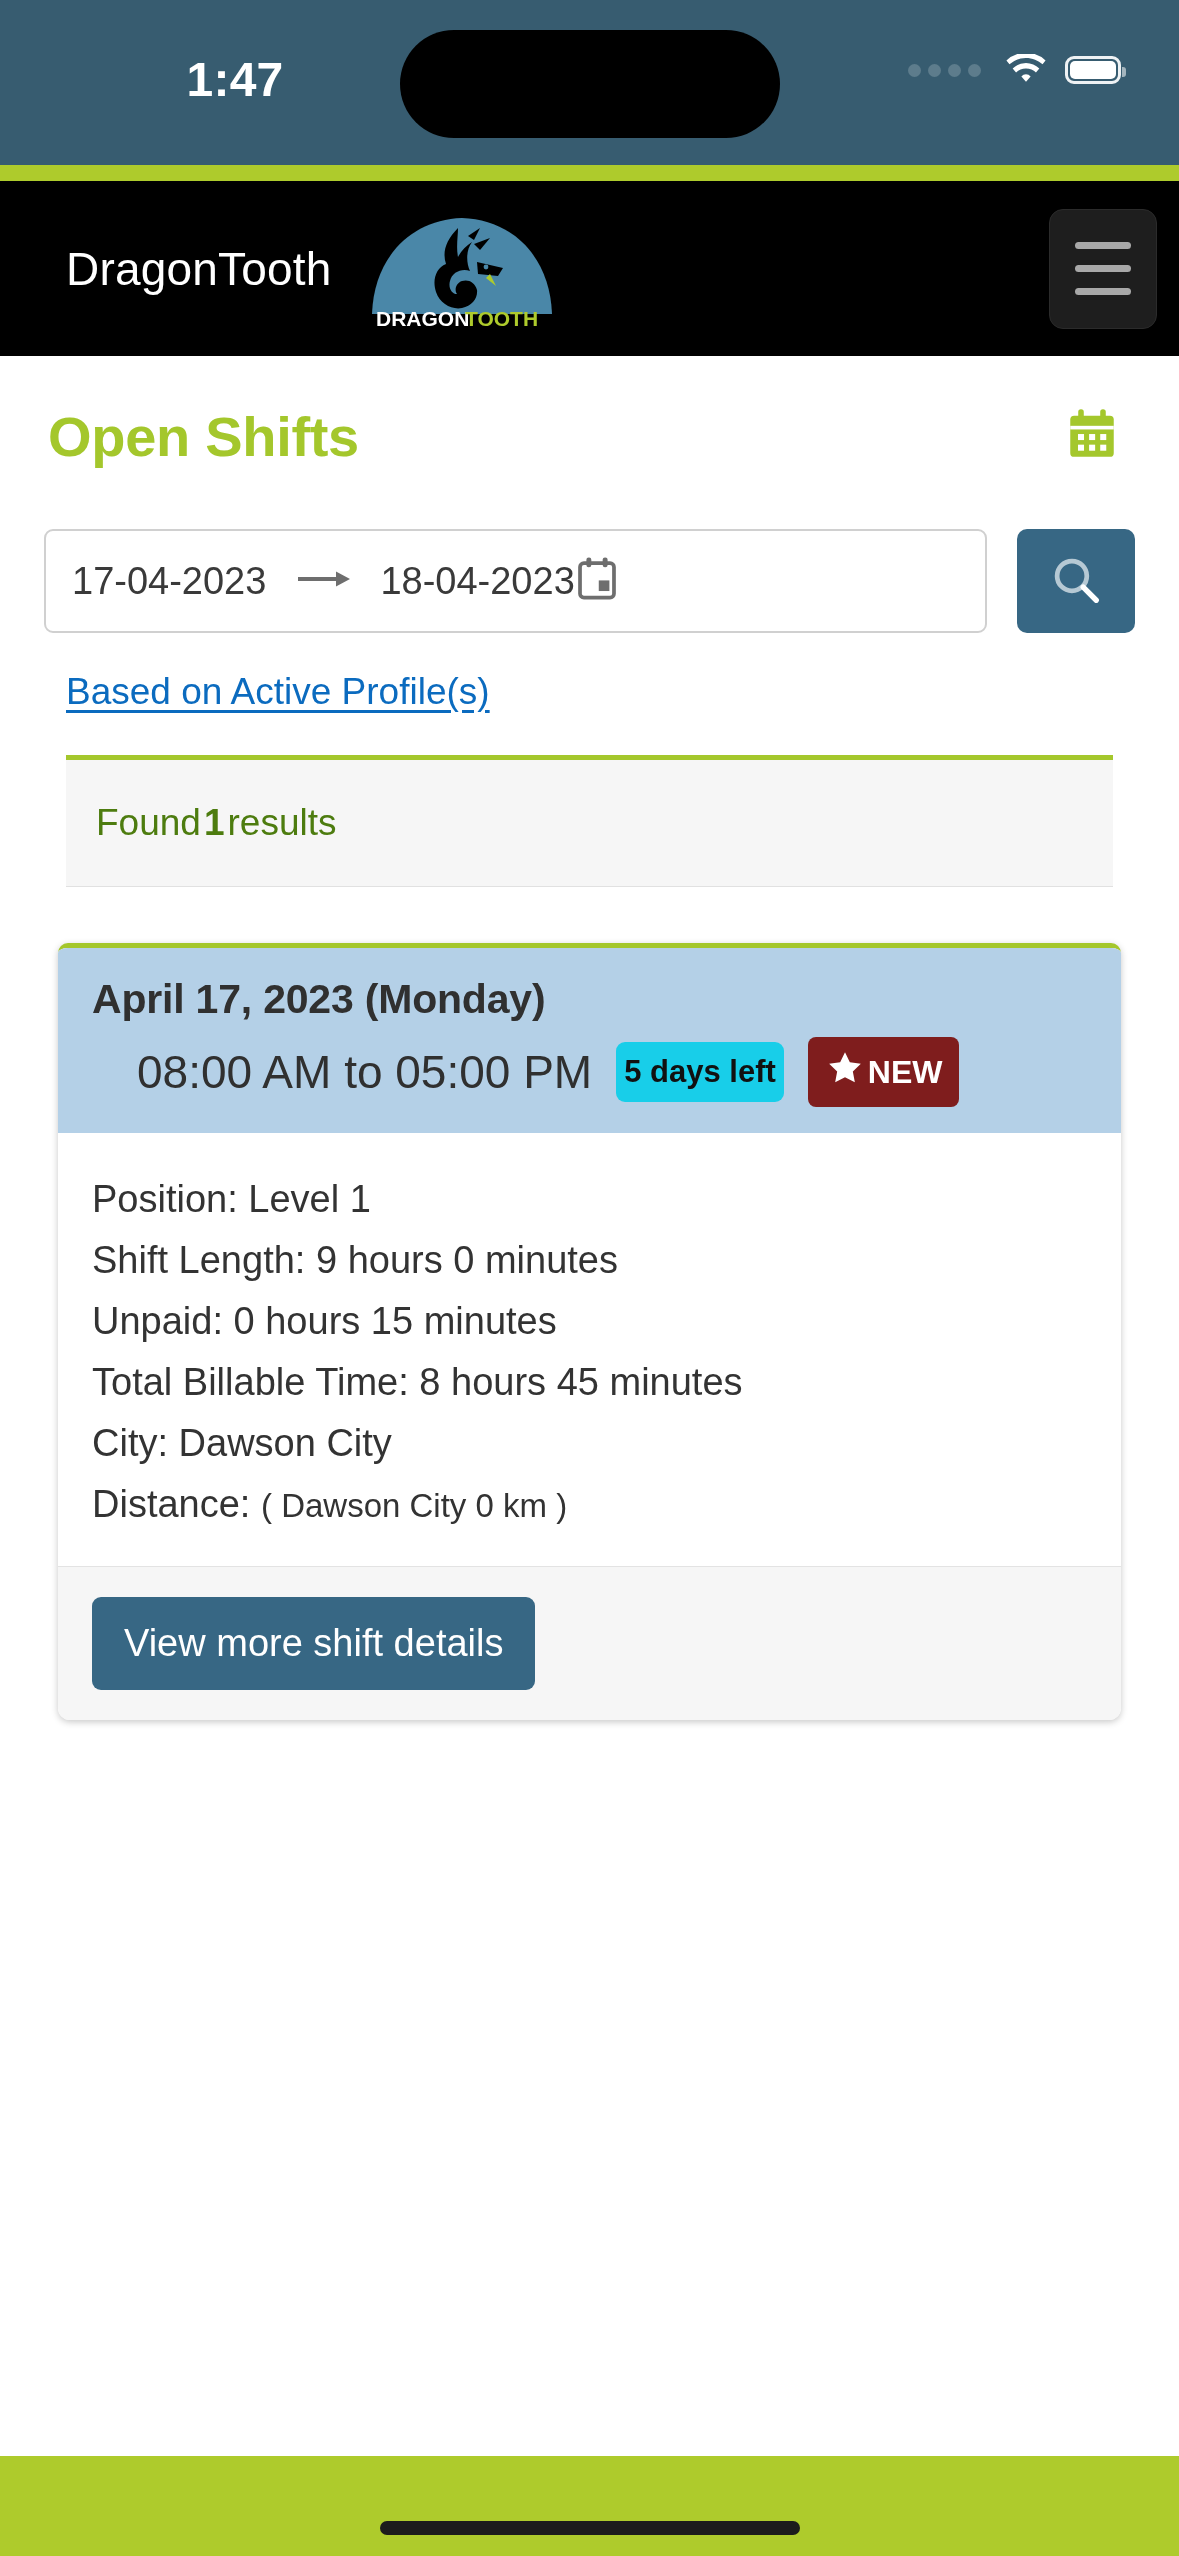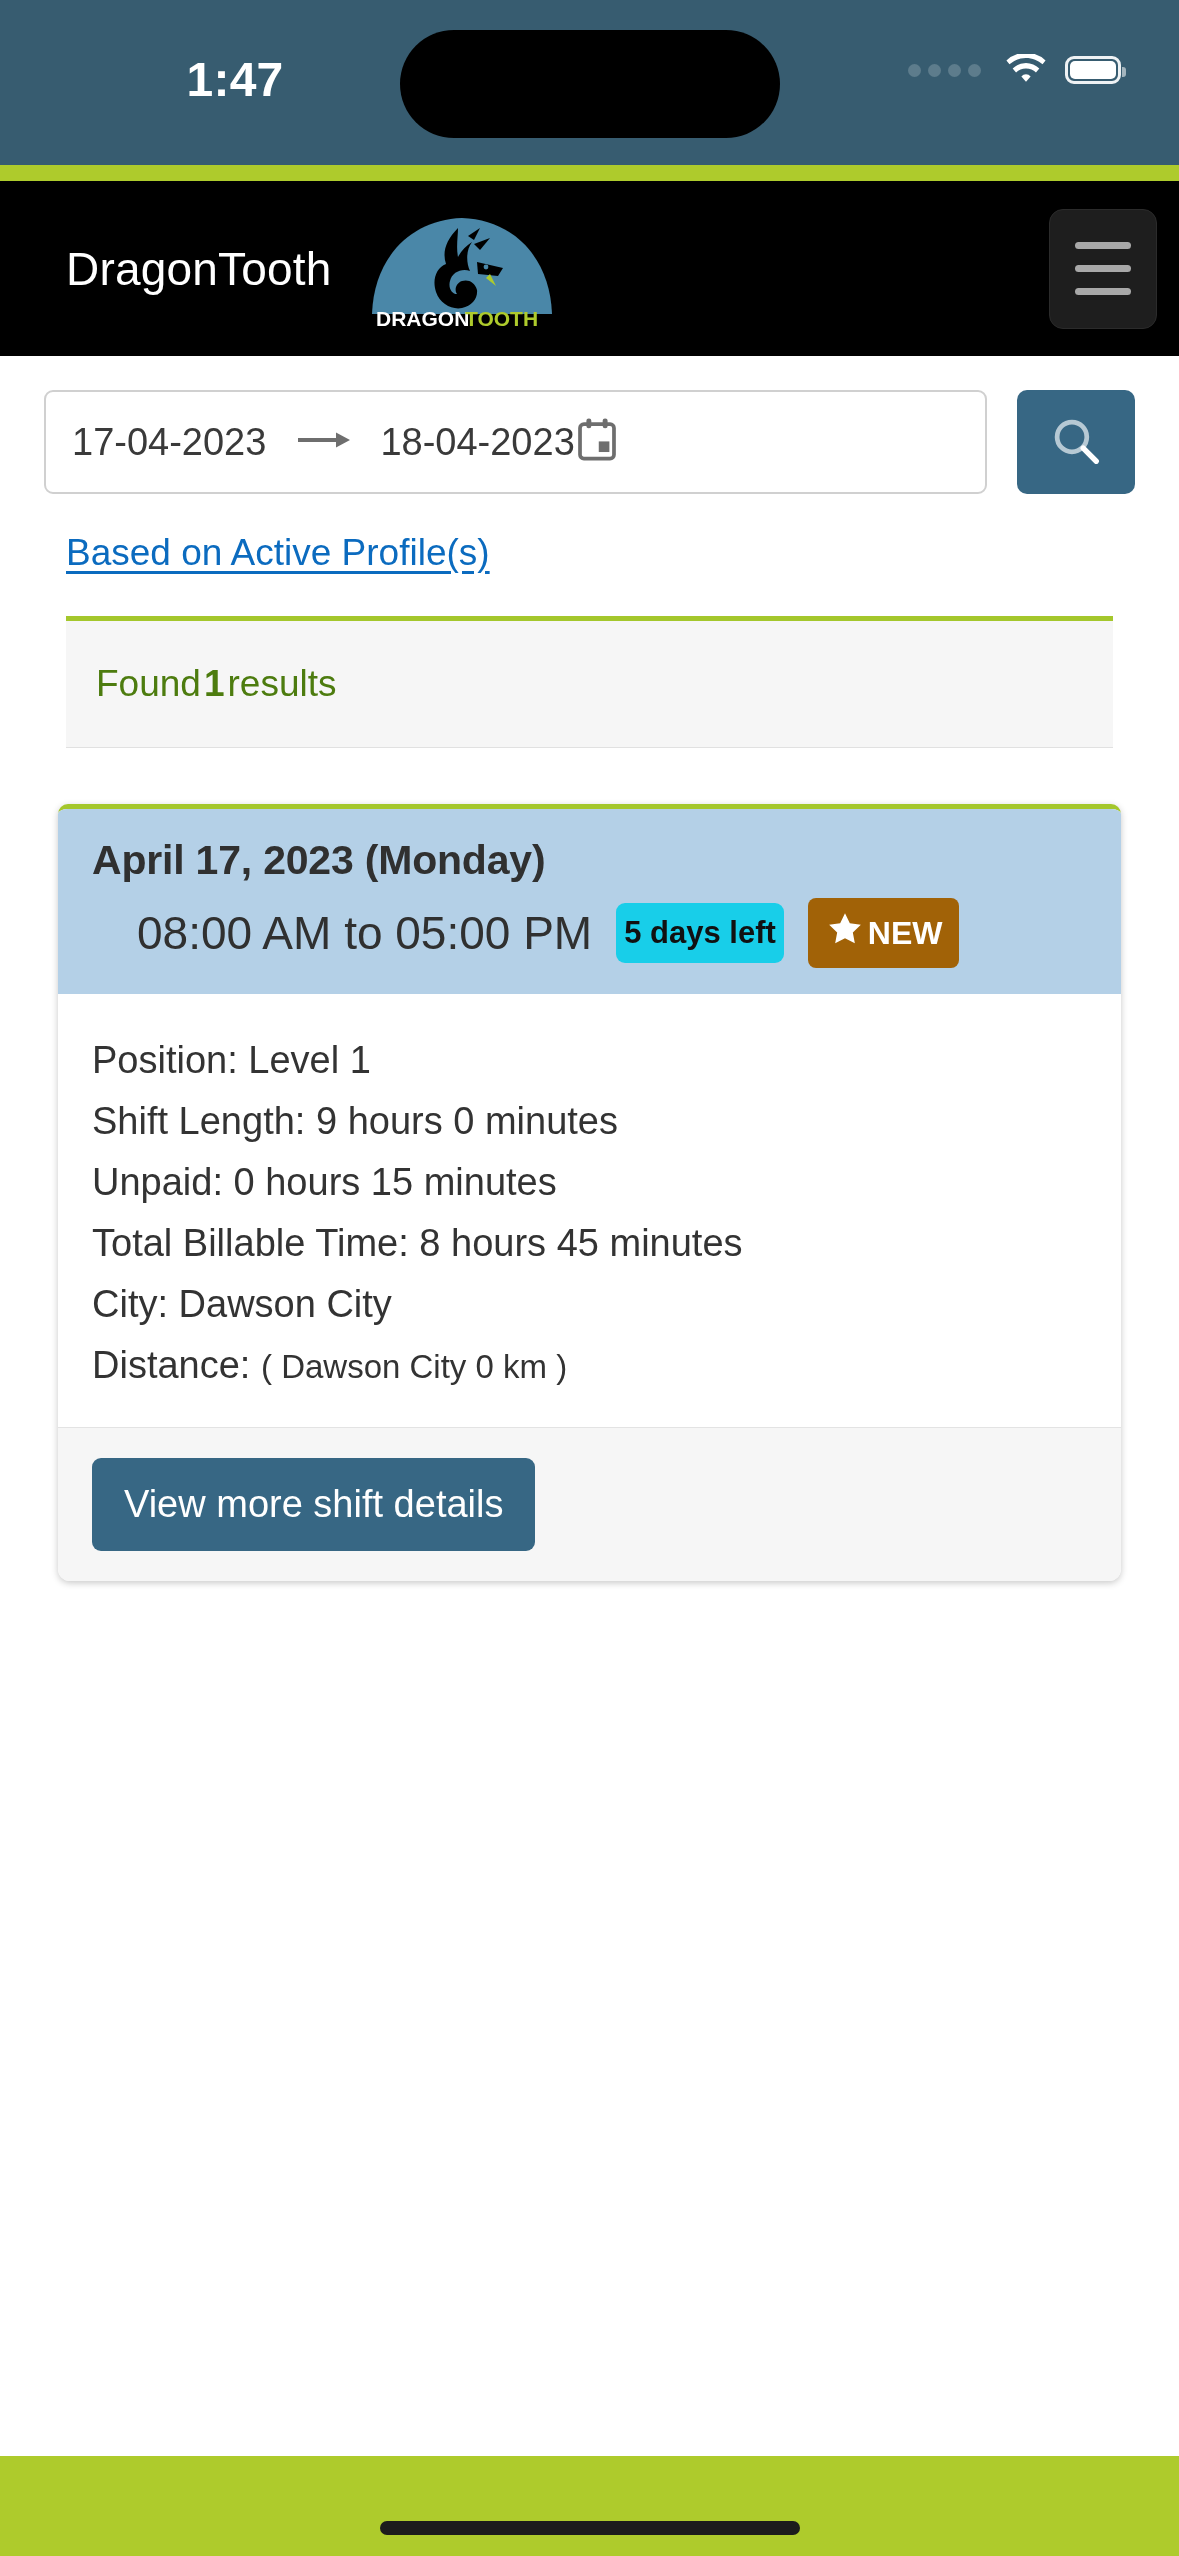--- a/index.html
+++ b/index.html
@@ -295,21 +295,21 @@
   .badge-days {
     background: #18CEE9;
     color: #111111;
     font-size: 31px;
     font-weight: bold;
     border-radius: 9px;
     padding: 12px 8px;
     white-space: nowrap;
   }
   .badge-new {
-    background: #a16207;
+    background: #7f1d1d;
     color: #ffffff;
     font-size: 32px;
     font-weight: bold;
     border-radius: 8px;
     padding: 11px 17px;
     display: flex;
     align-items: center;
     gap: 3px;
     white-space: nowrap;
   }
@@ -419,20 +419,39 @@
 
     <div class="menu-btn">
       <i></i>
         <i></i>
         <i></i>
     </div>
   </div>
 
   <div class="content">
 
+    <div class="page-head">
+      <div class="page-title">Open Shifts</div>
+      <span>
+        <svg class="cal-head-icon" viewBox="0 0 24 24">
+          <rect x="3" y="4" width="18" height="17" rx="1.6" fill="#A4C72C"></rect>
+          <rect x="6.3" y="1.3" width="2.3" height="4.6" rx="1.1" fill="#A4C72C"></rect>
+          <rect x="15.4" y="1.3" width="2.3" height="4.6" rx="1.1" fill="#A4C72C"></rect>
+          <rect x="3" y="8.2" width="18" height="1.5" fill="#ffffff"></rect>
+          <g fill="#ffffff">
+            <rect x="6.2" y="11.6" width="2.5" height="2.5"></rect>
+            <rect x="10.8" y="11.6" width="2.5" height="2.5"></rect>
+            <rect x="15.4" y="11.6" width="2.5" height="2.5"></rect>
+            <rect x="6.2" y="16" width="2.5" height="2.5"></rect>
+            <rect x="10.8" y="16" width="2.5" height="2.5"></rect>
+            <rect x="15.4" y="16" width="2.5" height="2.5"></rect>
+          </g>
+        </svg>
+      </span>
+    </div>
 
     
 
     
     <div class="range-row">
       <div class="range-box">
         <span class="range-date">17-04-2023</span>
         <span>
           <svg class="range-arrow" viewBox="0 0 26 12">
             <path d="M0 5h19V2.2L26 6l-7 3.8V7H0z" fill="#6e6e6e"></path>

